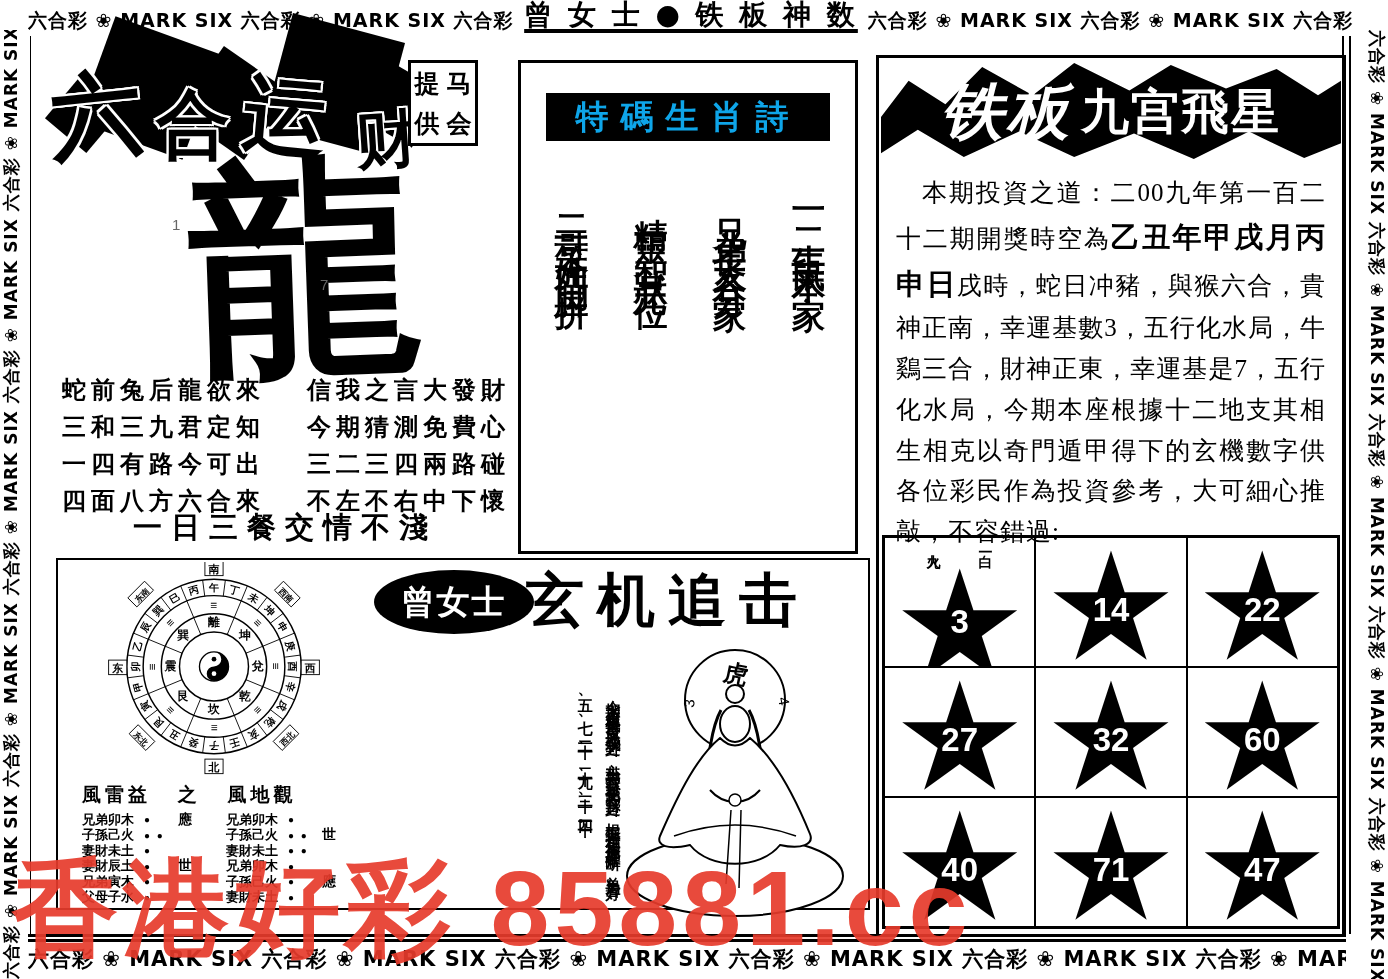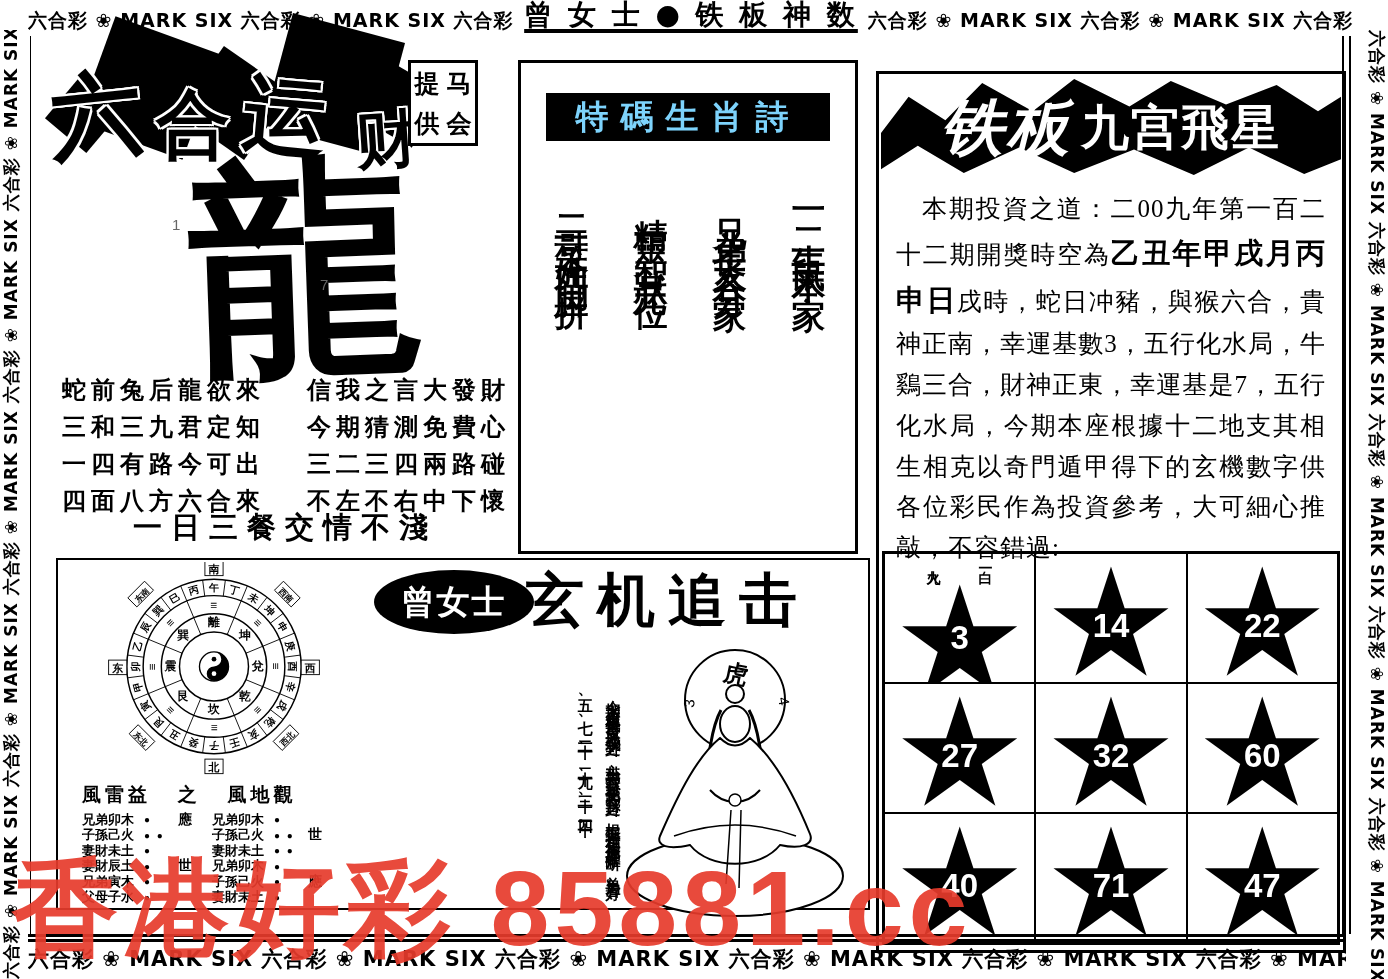--- a/index.html
+++ b/index.html
@@ -38,28 +38,28 @@
   .dragon{position:absolute;left:140px;top:148px;width:330px;height:245px;font-size:232px;
           font-weight:bold;line-height:245px;text-align:center;transform:rotate(-2deg);}
   .annot{position:absolute;color:#666;font-size:15px;}
   .verses{position:absolute;left:62px;top:372px;display:flex;gap:42px;font-size:24px;
           font-weight:bold;line-height:37px;letter-spacing:5px;white-space:nowrap;}
   .verse-foot{position:absolute;left:95px;top:508px;width:380px;text-align:center;
               font-size:29px;font-weight:bold;letter-spacing:9px;}
   
   .poem-box{position:absolute;left:518px;top:60px;width:334px;height:488px;
             border:3px solid #000;background:#fff;}
-  .poem-banner{margin:30px auto 0;width:284px;height:48px;background:#000;color:#7dd3fc;
+  .poem-banner{margin:30px auto 0;width:284px;height:48px;background:#000;color:#0ea5e9;
                display:flex;align-items:center;justify-content:center;font-size:33px;
                font-weight:bold;letter-spacing:12px;}
   .poem-cols{position:absolute;top:128px;right:24px;height:360px;writing-mode:vertical-rl;
              text-orientation:upright;font-size:34px;font-weight:bold;letter-spacing:13px;}
   .poem-cols div{margin-left:33px;}
   
-  .right-box{position:absolute;left:876px;top:55px;width:464px;height:876px;border:3px solid #000;margin-top:16px;}
+  .right-box{position:absolute;left:876px;top:55px;width:464px;height:876px;border:3px solid #000;}
   .rb-title{position:relative;margin:3px 2px 0;height:102px;}
   .rb-title-bg{position:absolute;inset:2px 0;background:#000;
      clip-path:polygon(0 55%,6% 18%,14% 42%,22% 4%,33% 33%,42% 0,54% 28%,63% 2%,75% 26%,
        86% 6%,95% 33%,100% 18%,100% 82%,92% 97%,80% 70%,68% 98%,55% 72%,42% 96%,30% 70%,
        18% 96%,8% 68%,0 92%);}
   .rb-title-text{position:absolute;inset:0;display:flex;align-items:center;justify-content:center;
                  gap:8px;color:#fff;}
   .rb-brush{font-size:62px;font-weight:900;font-style:italic;letter-spacing:4px;}
   .rb-outline{font-size:48px;font-weight:900;letter-spacing:2px;}
   .rb-para{margin:10px 17px 0;font-size:25px;line-height:1.63;letter-spacing:1px;
@@ -73,21 +73,21 @@
   .num{position:absolute;left:50%;top:56%;transform:translate(-50%,-50%);color:#fff;
        font-weight:900;font-size:33px;}
   .cell-lab{position:absolute;top:6px;writing-mode:vertical-rl;text-orientation:upright;
             font-size:14px;font-weight:bold;z-index:2;background:transparent;}
   
   .bl-box{position:absolute;left:56px;top:558px;width:810px;height:348px;border:2px solid #000;}
   .wheel{position:absolute;left:6px;top:2px;}
   .hexagram{position:absolute;left:24px;top:222px;width:340px;}
   .hex-head{font-size:19px;font-weight:bold;letter-spacing:4px;margin-bottom:4px;}
   .hex-head .mid{margin:0 18px;}
-  .hex-groups{display:flex;gap:20px;}
+  .hex-groups{display:flex;gap:34px;}
   .hex-row{display:flex;align-items:center;height:15.5px;}
   .hex-label{width:62px;font-size:13px;font-weight:bold;font-family:"Liberation Serif",serif;}
   .hex-dots{width:34px;font-size:10px;letter-spacing:2px;}
   .hex-mark{font-size:14px;font-weight:bold;}
   .badge{position:absolute;left:316px;top:10px;width:160px;height:64px;background:#000;
          border-radius:50%;color:#fff;display:flex;align-items:center;justify-content:center;
          font-size:33px;font-weight:900;letter-spacing:2px;}
   .tracker-title{position:absolute;left:468px;top:2px;font-size:58px;font-weight:900;
                  letter-spacing:13px;white-space:nowrap;}
   .tracker-vert{position:absolute;left:332px;top:128px;height:212px;width:236px;

